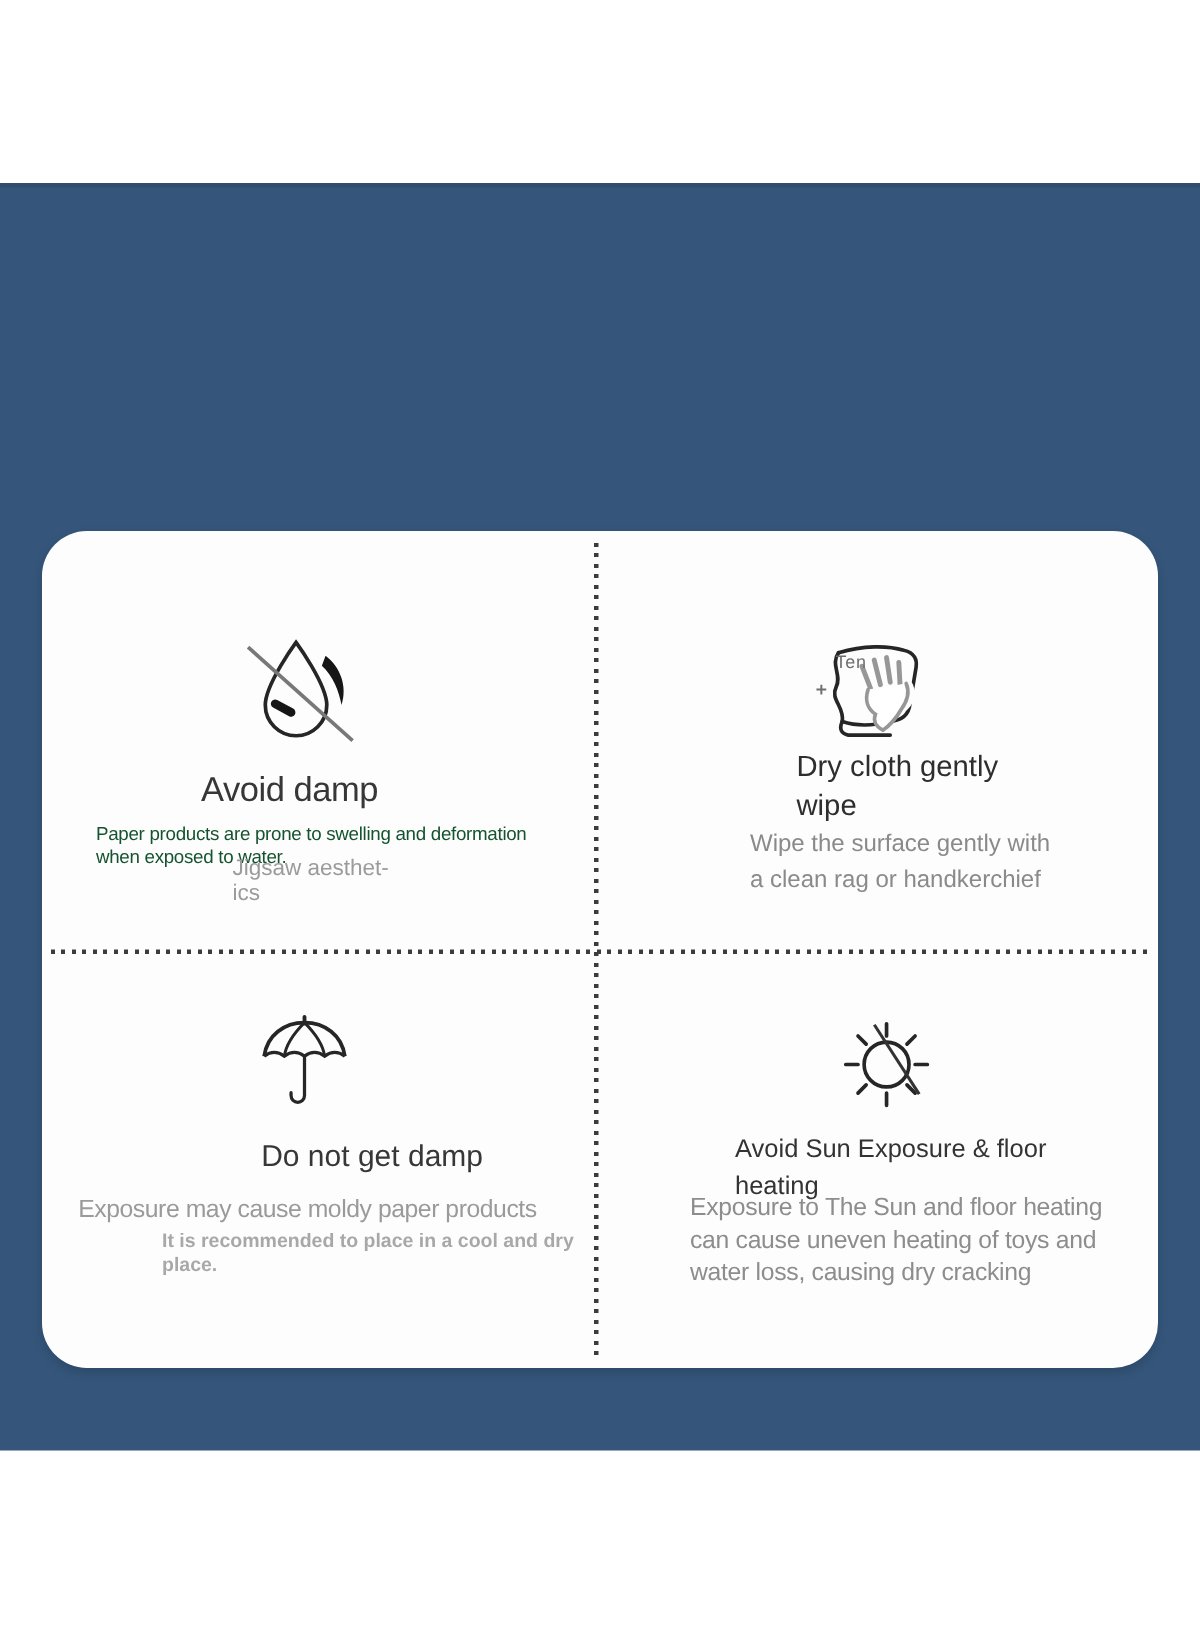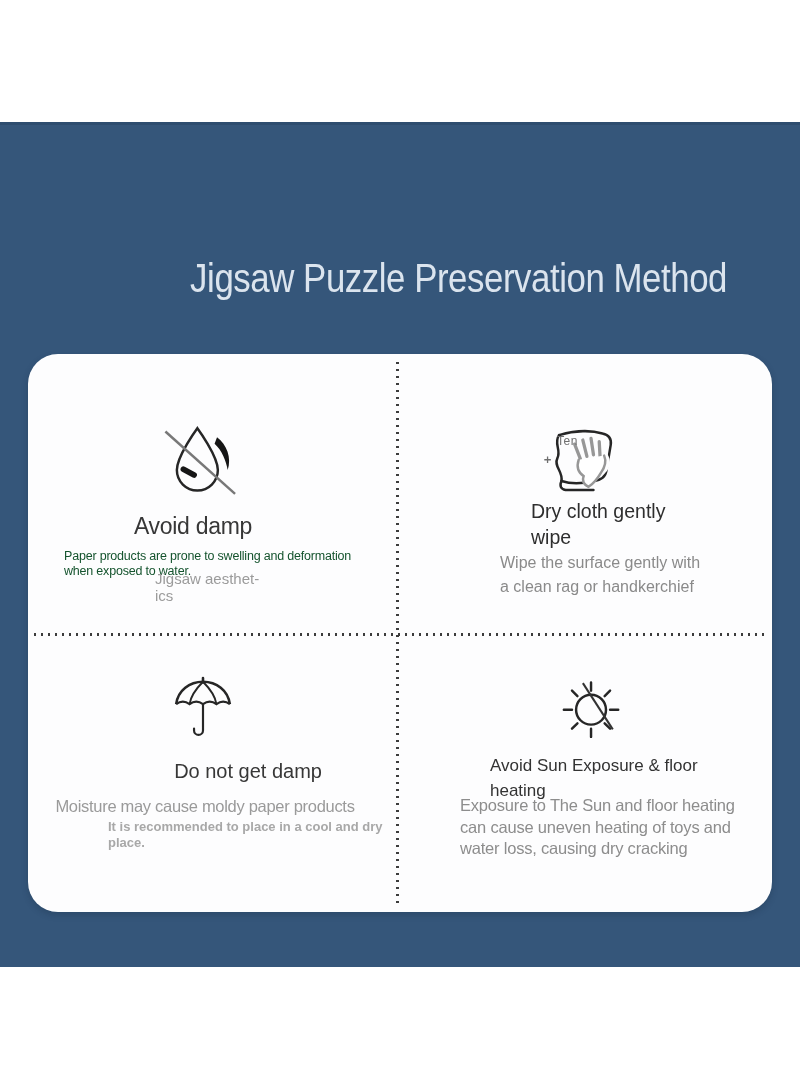--- a/index.html
+++ b/index.html
@@ -52,23 +52,20 @@
   .q4-body{left:432px;top:441px;font-size:16.5px;line-height:21.5px;color:#8d8d8d;letter-spacing:-0.2px;}
   svg{display:block;width:100%;height:100%;}
 </style>
 </head>
 <body>
 
 <div class="page">
 
   <div class="blue-panel"></div>
 
-  <div class="title-wrap">
-    <h1>Jigsaw Puzzle Preservation Method</h1>
-  </div>
 
   <div class="card">
 
     <div class="divider-h"></div>
     <div class="divider-v"></div>
 
     <div>
       <div class="abs q1-icon">
         <svg viewBox="0 0 100 92">
           <path d="M48 6 C48 6 23 40 23 57 a25 25 0 0 0 50 0 C73 40 48 6 48 6 Z" fill="none" stroke="#262626" stroke-width="3"></path>
@@ -107,21 +104,21 @@
       <div class="abs q3-icon">
         <svg viewBox="0 0 100 100">
           <path d="M50 3 L50 10" stroke="#262626" stroke-width="4" stroke-linecap="round"></path>
           <path d="M8 44 C11 22 29 9 50 9 C71 9 89 22 92 44" fill="none" stroke="#262626" stroke-width="4"></path>
           <path d="M8 44 Q18.5 36 29 44 Q39.5 36 50 44 Q60.5 36 71 44 Q81.5 36 92 44" fill="none" stroke="#262626" stroke-width="3.4"></path>
           <path d="M50 9 C41 18 31 30 29 44 M50 9 C59 18 69 30 71 44" fill="none" stroke="#262626" stroke-width="3"></path>
           <path d="M50 44 L50 85 a7 7 0 0 1 -14 0 l0 -3" fill="none" stroke="#262626" stroke-width="3.4" stroke-linecap="round"></path>
         </svg>
       </div>
       <div class="abs q3-heading heading nowrap">Do not get damp</div>
-      <div class="abs q3-body nowrap">Moisture may cause moldy paper products</div>
+      <div class="abs q3-body nowrap">Exposure may cause moldy paper products</div>
       <div class="abs q3-note pre">It is recommended to place in a cool and dry
 place.</div>
     </div>
 
     <div>
       <div class="abs q4-icon">
         <svg viewBox="0 0 100 100">
           <circle cx="53" cy="51" r="22" fill="none" stroke="#262626" stroke-width="3.6"></circle>
           <path d="M53 23 L53 11 M53 79 L53 91 M81 51 L93 51 M25 51 L13 51
                    M73 31 L81 23 M33 31 L25 23 M73 71 L81 79 M33 71 L25 79" stroke="#262626" stroke-width="3.6" stroke-linecap="round"></path>

